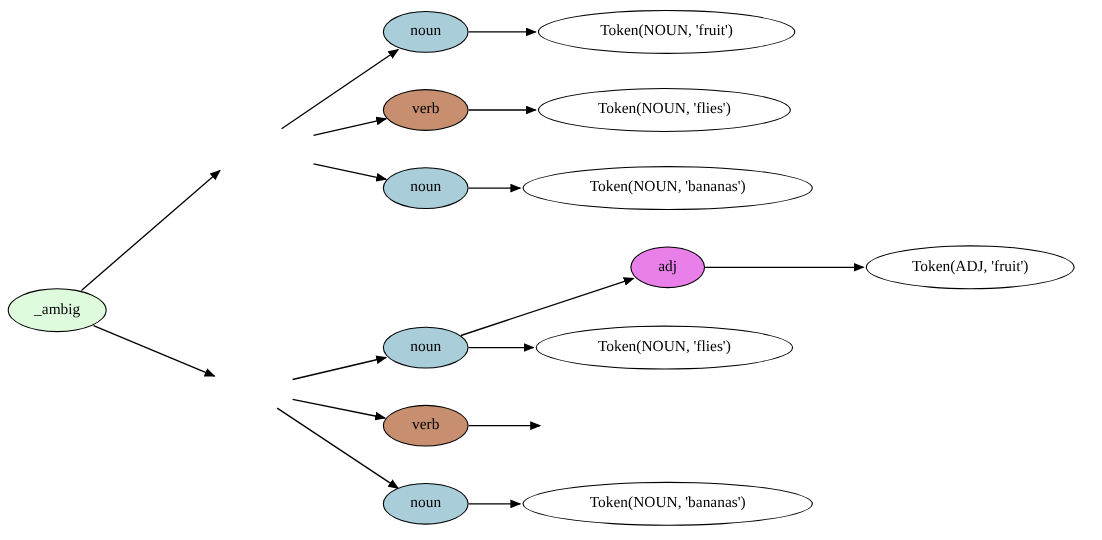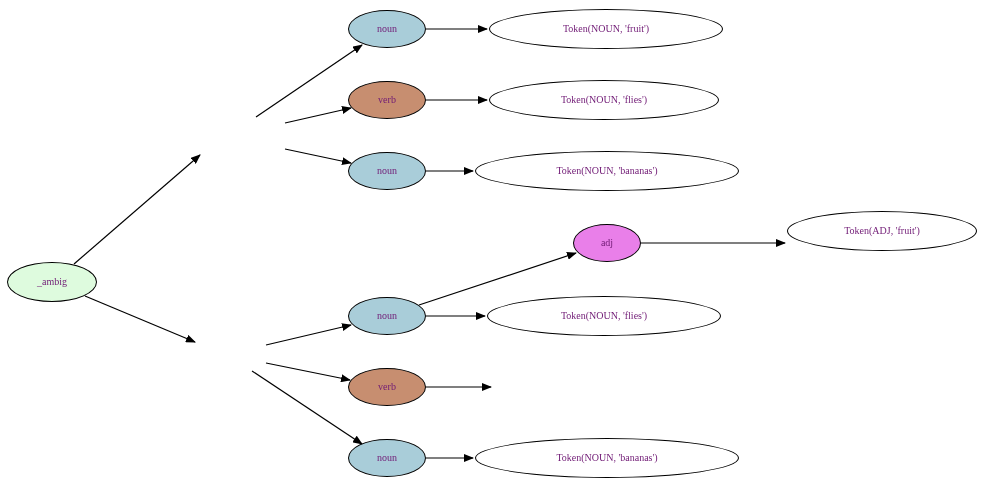--- a/index.html
+++ b/index.html
@@ -25,22 +25,22 @@
     position: absolute;
     box-sizing: border-box;
     border: 1px solid #000000;
     border-radius: 50%;
     display: flex;
     align-items: center;
     justify-content: center;
     background: #ffffff;
   }
   .node-label {
-    font-size: 10px;
-    color: #701a75;
+    font-size: 14px;
+    color: #000000;
     white-space: nowrap;
     line-height: 1;
   }
 </style>
 </head>
 <body>
 
 <div class="canvas">
 
   <svg class="edges" width="1002" height="491" viewBox="0 0 1002 491">
@@ -108,21 +108,21 @@
   </div>
 
   <div class="node" style="left: 489px; top: 80px; width: 230px; height: 40px; background: rgb(255, 255, 255);">
     <span class="node-label">Token(NOUN, 'flies')</span>
   </div>
 
   <div class="node" style="left: 475px; top: 151px; width: 264px; height: 40px; background: rgb(255, 255, 255);">
     <span class="node-label">Token(NOUN, 'bananas')</span>
   </div>
 
-  <div class="node" style="left: 787px; top: 211px; width: 190px; height: 40px; background: rgb(255, 255, 255); justify-content: center;">
+  <div class="node" style="left: 787px; top: 223px; width: 190px; height: 40px; background: rgb(255, 255, 255); justify-content: center;">
     <span class="node-label">Token(ADJ, 'fruit')</span>
   </div>
 
   <div class="node" style="left: 487px; top: 296px; width: 234px; height: 40px; background: rgb(255, 255, 255); justify-content: center;">
     <span class="node-label">Token(NOUN, 'flies')</span>
   </div>
 
 
   <div class="node" style="left: 475px; top: 438px; width: 264px; height: 40px; background: rgb(255, 255, 255);">
     <span class="node-label">Token(NOUN, 'bananas')</span>

